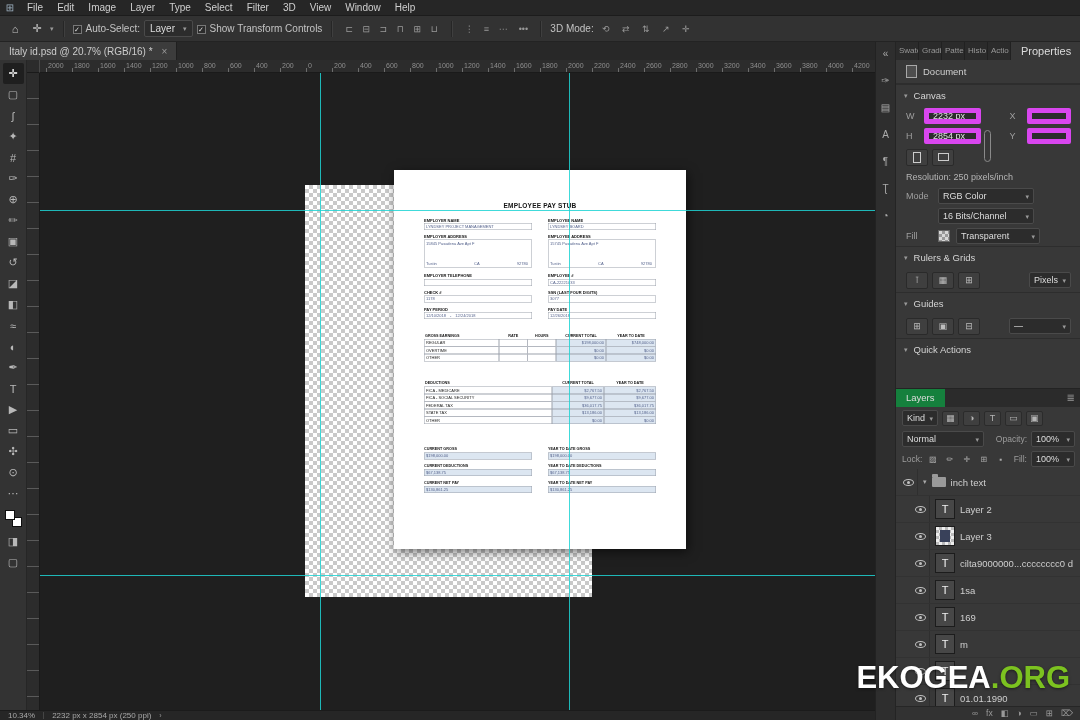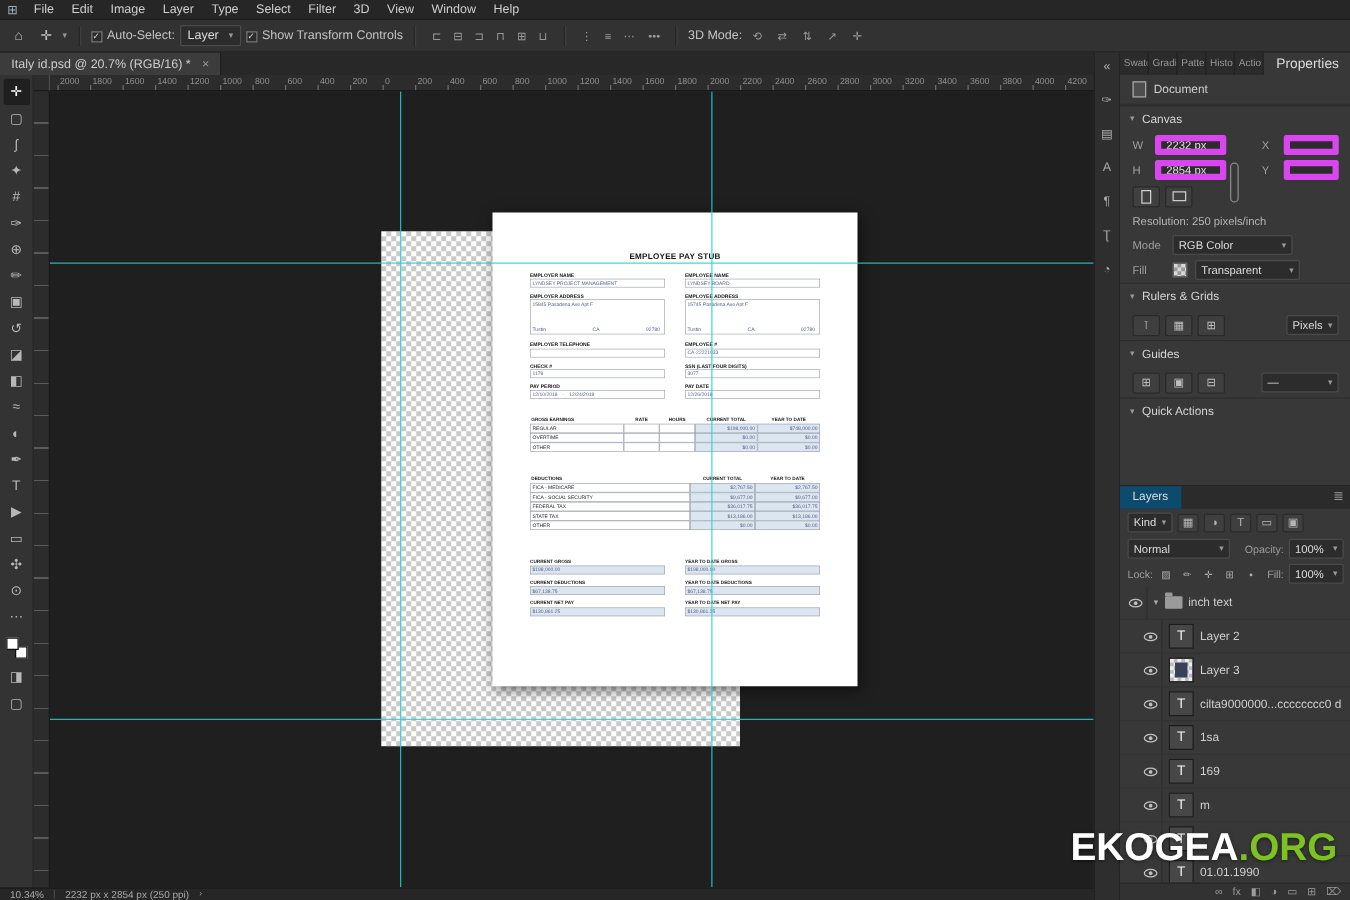--- a/index.html
+++ b/index.html
@@ -101,21 +101,21 @@
 .chain{position:absolute;left:88px;top:24px;width:7px;height:32px;border:1px solid #8a8a8a;border-radius:4px}
 .iconbtn{width:22px;height:17px;background:#3f3f3f;border:1px solid #2a2a2a;border-radius:2px;display:inline-flex;align-items:center;justify-content:center;font-size:9px;color:#bdbdbd;flex:0 0 auto}
 .pagep{width:8px;height:11px;border:1px solid #cccccc}
 .pagel{width:11px;height:8px;border:1px solid #cccccc}
 .restext{font-size:9px;color:#b5b5b5;white-space:nowrap}
 .fillswatch{width:12px;height:12px;border:1px solid #666;background-image:conic-gradient(#9a9a9a 25%,#d8d8d8 25% 50%,#9a9a9a 50% 75%,#d8d8d8 75%);background-size:6px 6px;flex:0 0 auto}
 
 
 #layerspanel{position:absolute;left:0;top:346px;width:185px;height:332px;background:#383838;border-top:1px solid #232323}
 #ltabs{height:18px;background:#2b2b2b;display:flex;align-items:flex-end;justify-content:space-between}
-#ltab{height:18px;line-height:18px;padding:0 10px;background:#0c4a6e;font-size:9.5px;color:#dddddd}
+#ltab{height:18px;line-height:18px;padding:0 10px;background:#15803d;font-size:9.5px;color:#dddddd}
 #lmenu{padding:0 6px;line-height:18px;color:#999999;font-size:10px}
 .lctrl{display:flex;align-items:center;gap:4px;padding:0 6px}
 #lfilter{height:22px}
 #lblend{height:20px}
 #llock{height:20px}
 .slabel{font-size:8.5px;color:#9c9c9c;white-space:nowrap}
 .fico{width:17px;height:15px;display:inline-flex;align-items:center;justify-content:center;font-size:9px;color:#b5b5b5;background:#3f3f3f;border:1px solid #2b2b2b;border-radius:2px;flex:0 0 auto}
 .lockico{width:13px;height:14px;display:inline-flex;align-items:center;justify-content:center;font-size:8px;color:#ababab}
 #llist{position:absolute;left:0;top:80px;width:185px;bottom:14px;overflow:hidden}
 .lrow{height:27px;display:flex;align-items:center;gap:5px;padding:0 4px;border-bottom:1px solid #323232}
@@ -456,20 +456,27 @@
           <span class="restext">Resolution: 250 pixels/inch</span>
         </div>
         <div class="prow" style="height:20px">
           <span class="plabel" style="width:26px">Mode</span>
           <span class="pdrop" style="width:96px">
             <span>RGB Color</span>
             <span class="chev">▾</span>
           </span>
         </div>
         <div class="prow" style="height:20px">
+          <span class="plabel" style="width:26px"></span>
+          <span class="pdrop" style="width:96px">
+            <span>16 Bits/Channel</span>
+            <span class="chev">▾</span>
+          </span>
+        </div>
+        <div class="prow" style="height:20px">
           <span class="plabel" style="width:26px">Fill</span>
           <span class="fillswatch"></span>
           <span class="pdrop" style="width:84px">
             <span>Transparent</span>
             <span class="chev">▾</span>
           </span>
         </div>
       </div>
       <div class="sechead">
         <span class="chev">▾</span>

